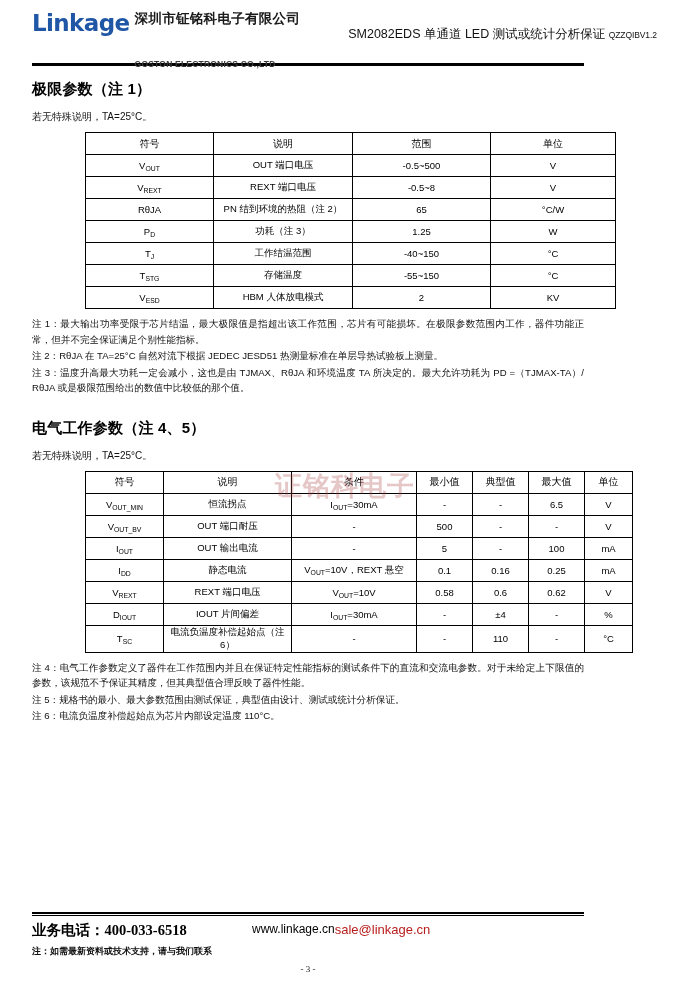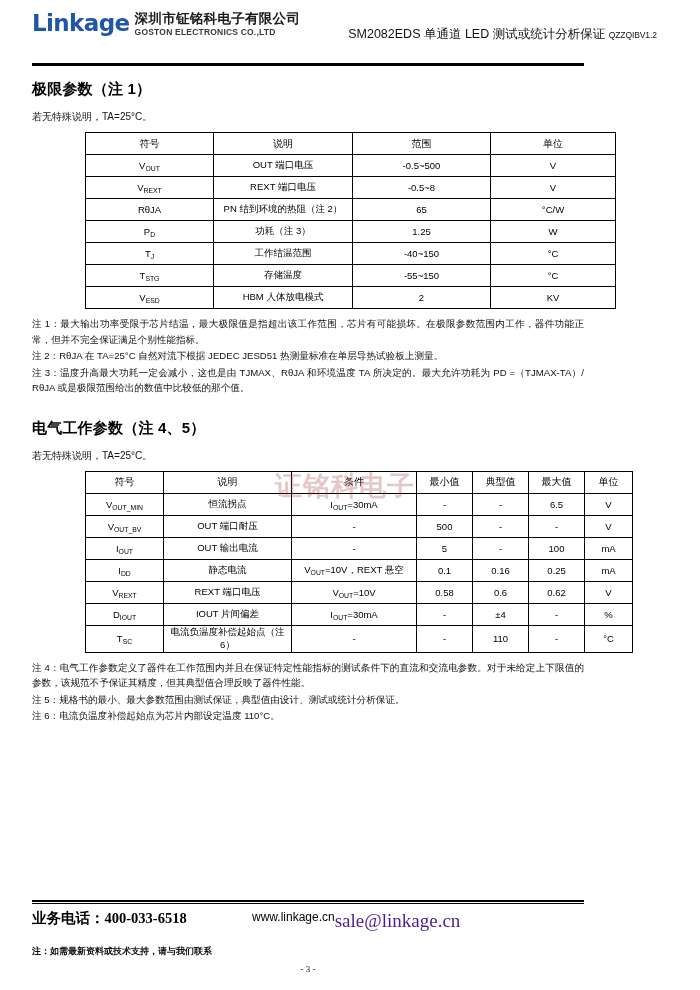--- a/index.html
+++ b/index.html
@@ -43,20 +43,21 @@
     color: #1f56a5;
     letter-spacing: -0.6px;
     line-height: 26px;
     margin-right: 5px;
   }
   .logo-names {
     display: flex;
     flex-direction: column;
     justify-content: space-between;
     padding-top: 1px;
+    gap: 32px;
   }
   .logo-cn {
     font-size: 13.5px;
     font-weight: 700;
     color: #1a1a1a;
     line-height: 15px;
     letter-spacing: 0.3px;
   }
   .logo-en {
     font-size: 8.5px;
@@ -181,37 +182,36 @@
     font-size: 14.5px;
     font-weight: 700;
     color: #000;
     line-height: 18px;
     white-space: nowrap;
   }
   .footer-note {
     font-size: 9px;
     font-weight: 700;
     color: #111;
-    margin-top: 18px;
+    margin-top: 6px;
     white-space: nowrap;
     font-family: Liberation Mono, monospace;
   }
   .footer-web {
     font-size: 12px;
     color: #000;
     padding-top: 1px;
     margin-left: 40px;
     white-space: nowrap;
   }
   .footer-mail {
-    font-size: 19px;
-    color: #4c1d95;
+    font-size: 13px;
+    color: #b91c1c;
     padding-top: 1px;
     white-space: nowrap;
-    font-family: Liberation Serif, serif;
   }
   .page-num {
     text-align: center;
     font-size: 9px;
     color: #222;
     margin-top: 6px;
     font-family: "Liberation Serif", "DejaVu Serif", serif;
   }
 </style>
 </head>

